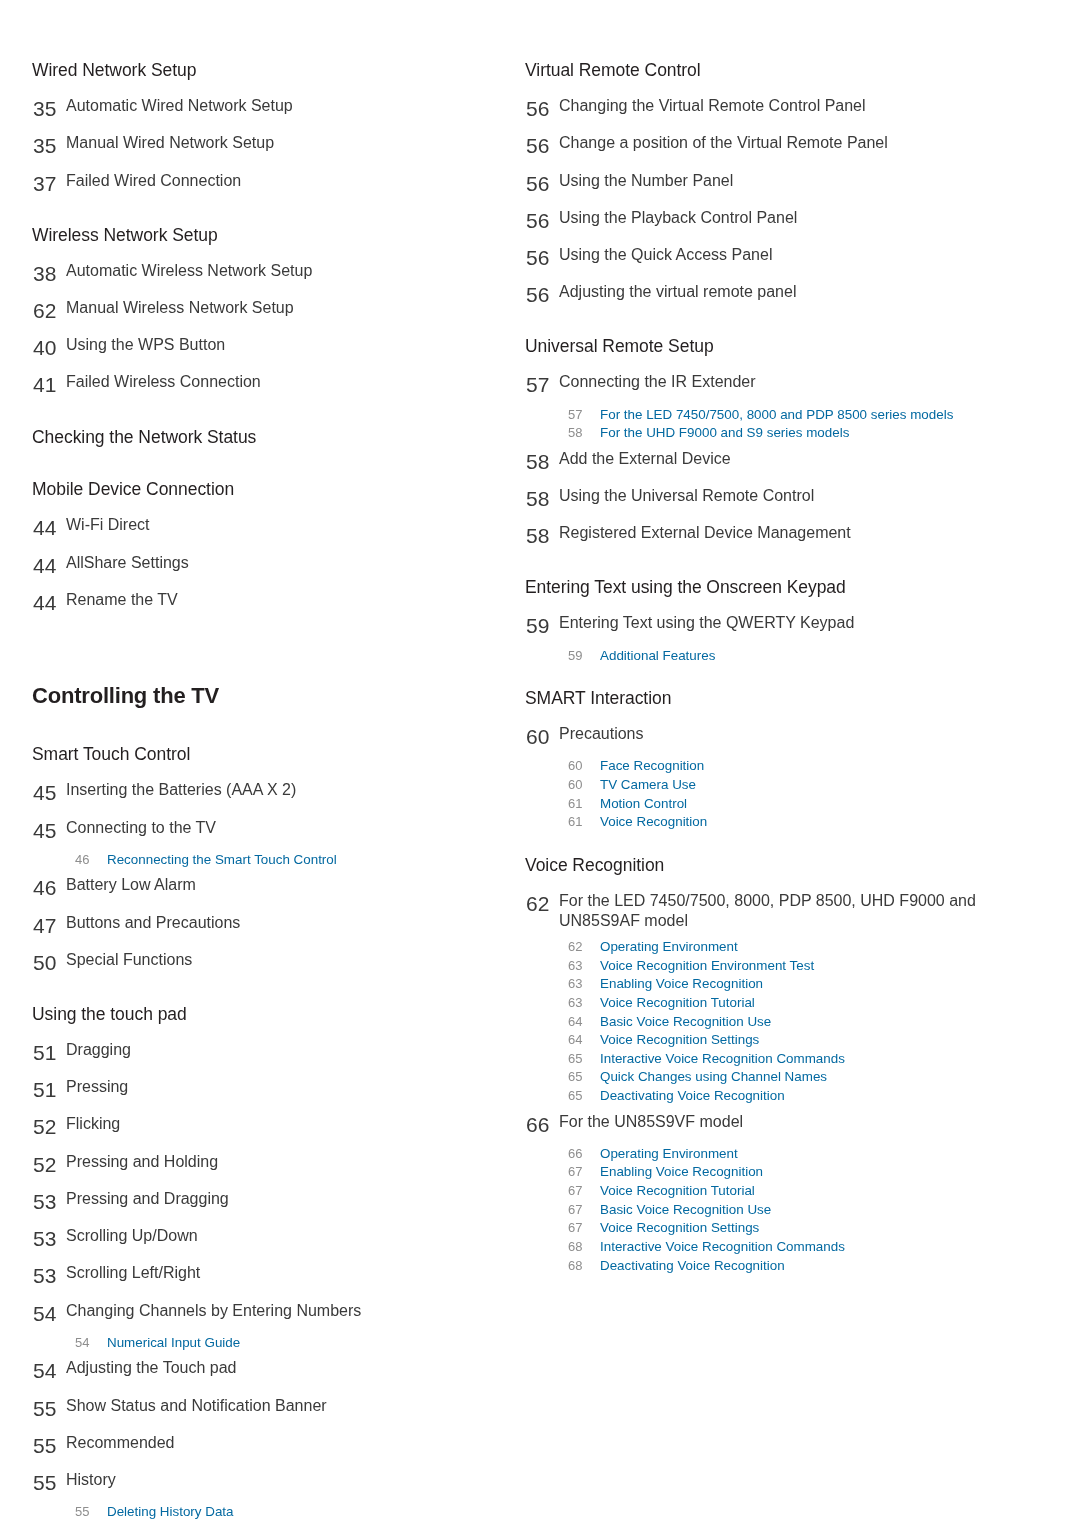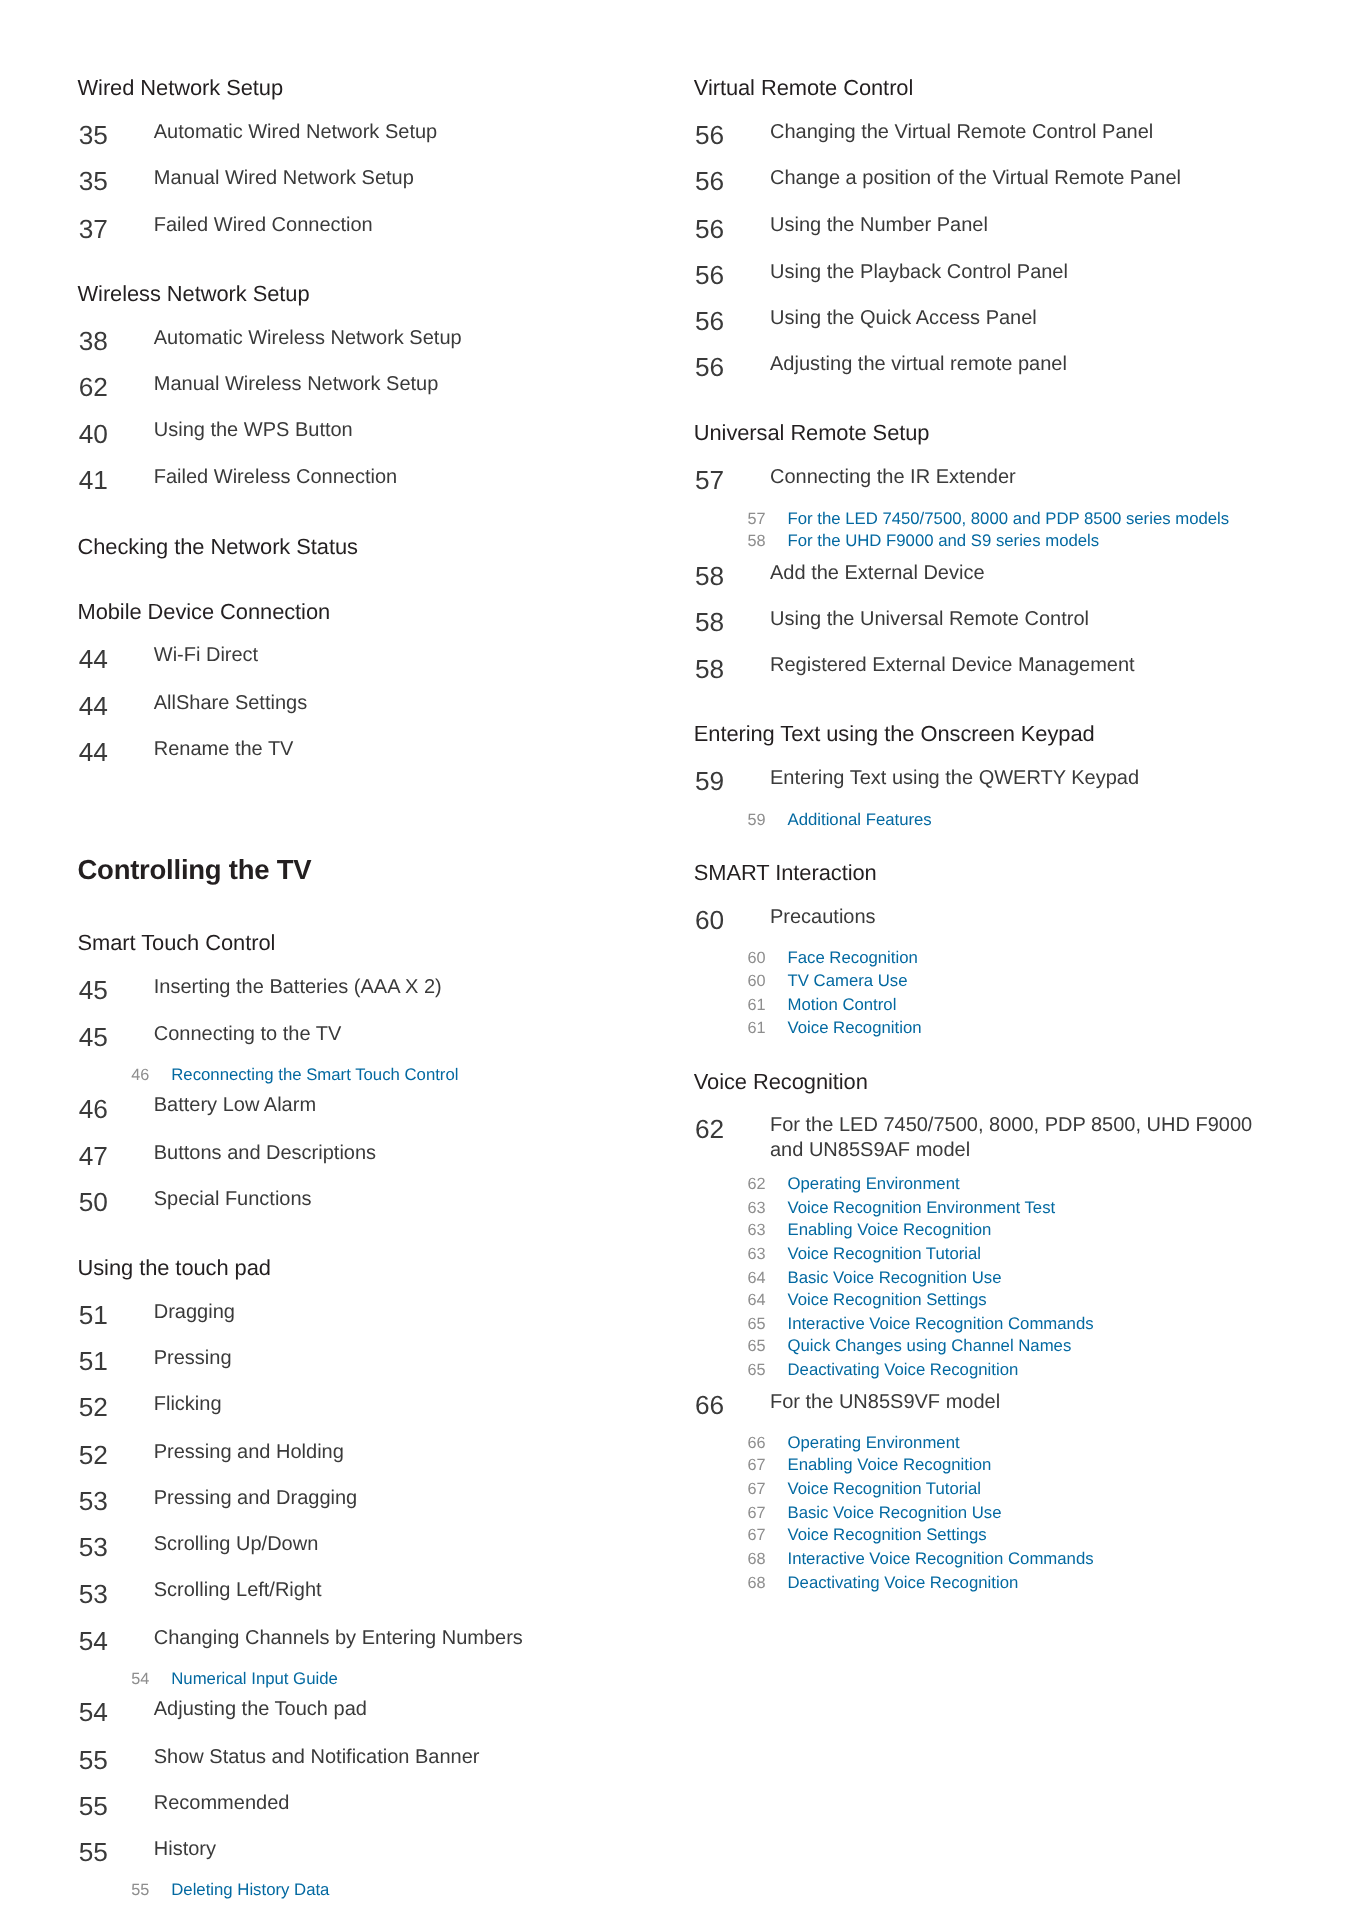--- a/index.html
+++ b/index.html
@@ -14,21 +14,21 @@
     color: #2b2b2b;
     position: relative;
     overflow: hidden;
   }
   .page {
     position: absolute;
     left: 0; top: 0;
     width: 1080px;
     height: 1527px;
     box-sizing: border-box;
-    padding: 60px 62px 40px 62px;
+    padding: 60px 62px 40px 32px;
   }
   .columns {
     display: flex;
     align-items: flex-start;
     gap: 0px;
   }
   .col {
     width: 465px;
     flex: 0 0 465px;
   }
@@ -82,21 +82,20 @@
   .entry .pg {
     flex: 0 0 33px;
     text-align: left;
     color: #3a3a3a;
     font-size: 21px;
     padding-left: 1px;
   }
   .entry .ttl {
     flex: 1 1 auto;
     color: #3a3a3a;
-    margin-left: 27px;
   }
 
   
   .subentry {
     display: flex;
     align-items: flex-start;
     font-size: 13.4px;
     color: #8e8e8e;
     line-height: 1.22;
     padding: 2.1px 0 2.1px 43px;
@@ -201,21 +200,21 @@
           <div class="subentry">
             <span class="pg">46</span>
             <span class="ttl">Reconnecting the Smart Touch Control</span>
           </div>
           <div class="entry">
             <span class="pg">46</span>
             <span class="ttl">Battery Low Alarm</span>
           </div>
           <div class="entry">
             <span class="pg">47</span>
-            <span class="ttl">Buttons and Descriptions</span>
+            <span class="ttl">Buttons and Precautions</span>
           </div>
           <div class="entry">
             <span class="pg">50</span>
             <span class="ttl">Special Functions</span>
           </div>
         </div>
         <div class="section">
           <div class="section-heading-wrap">
             <div class="section-heading">Using the touch pad</div>
           </div>

